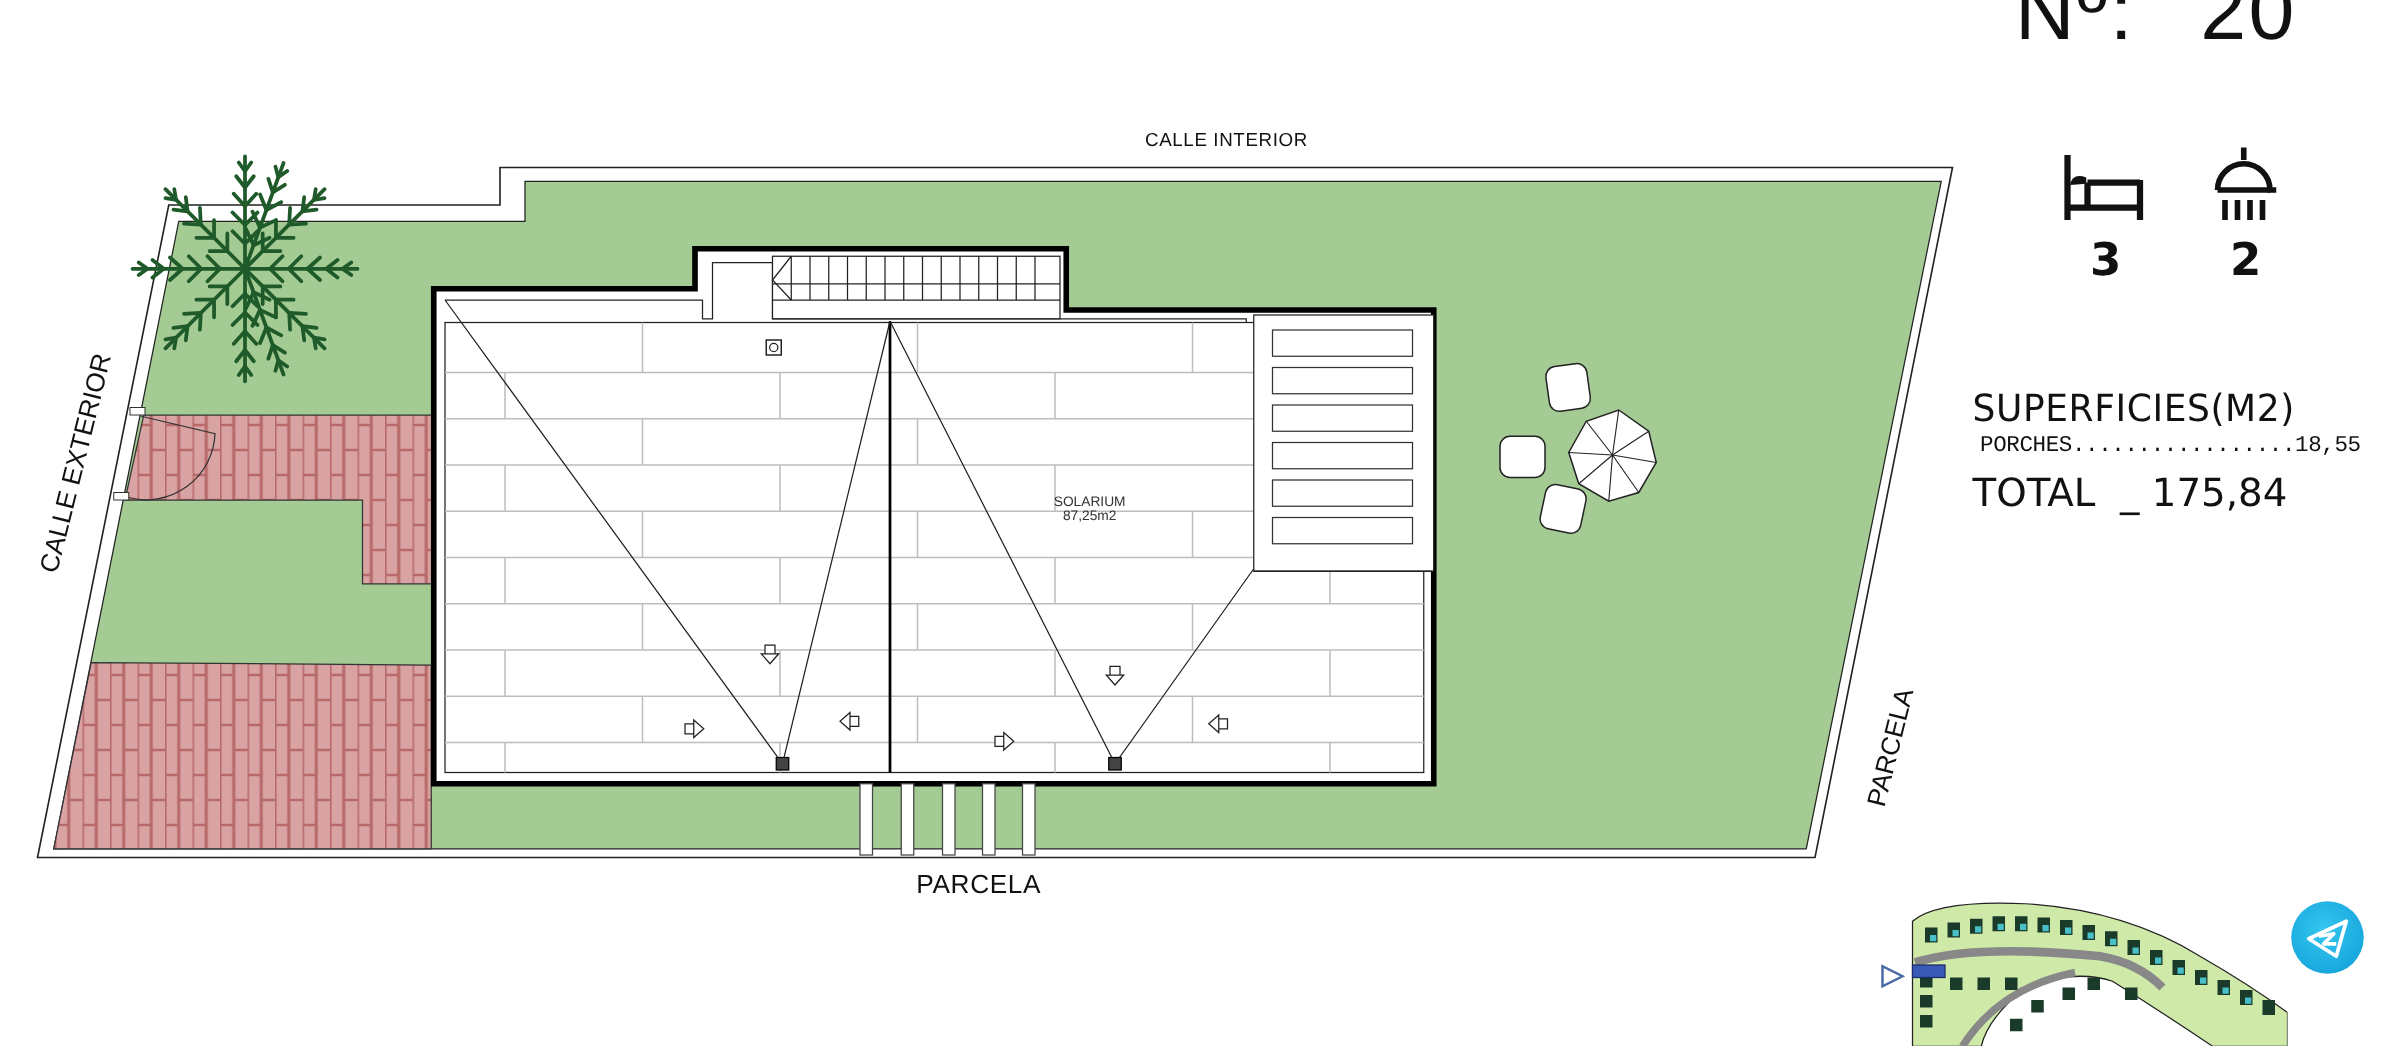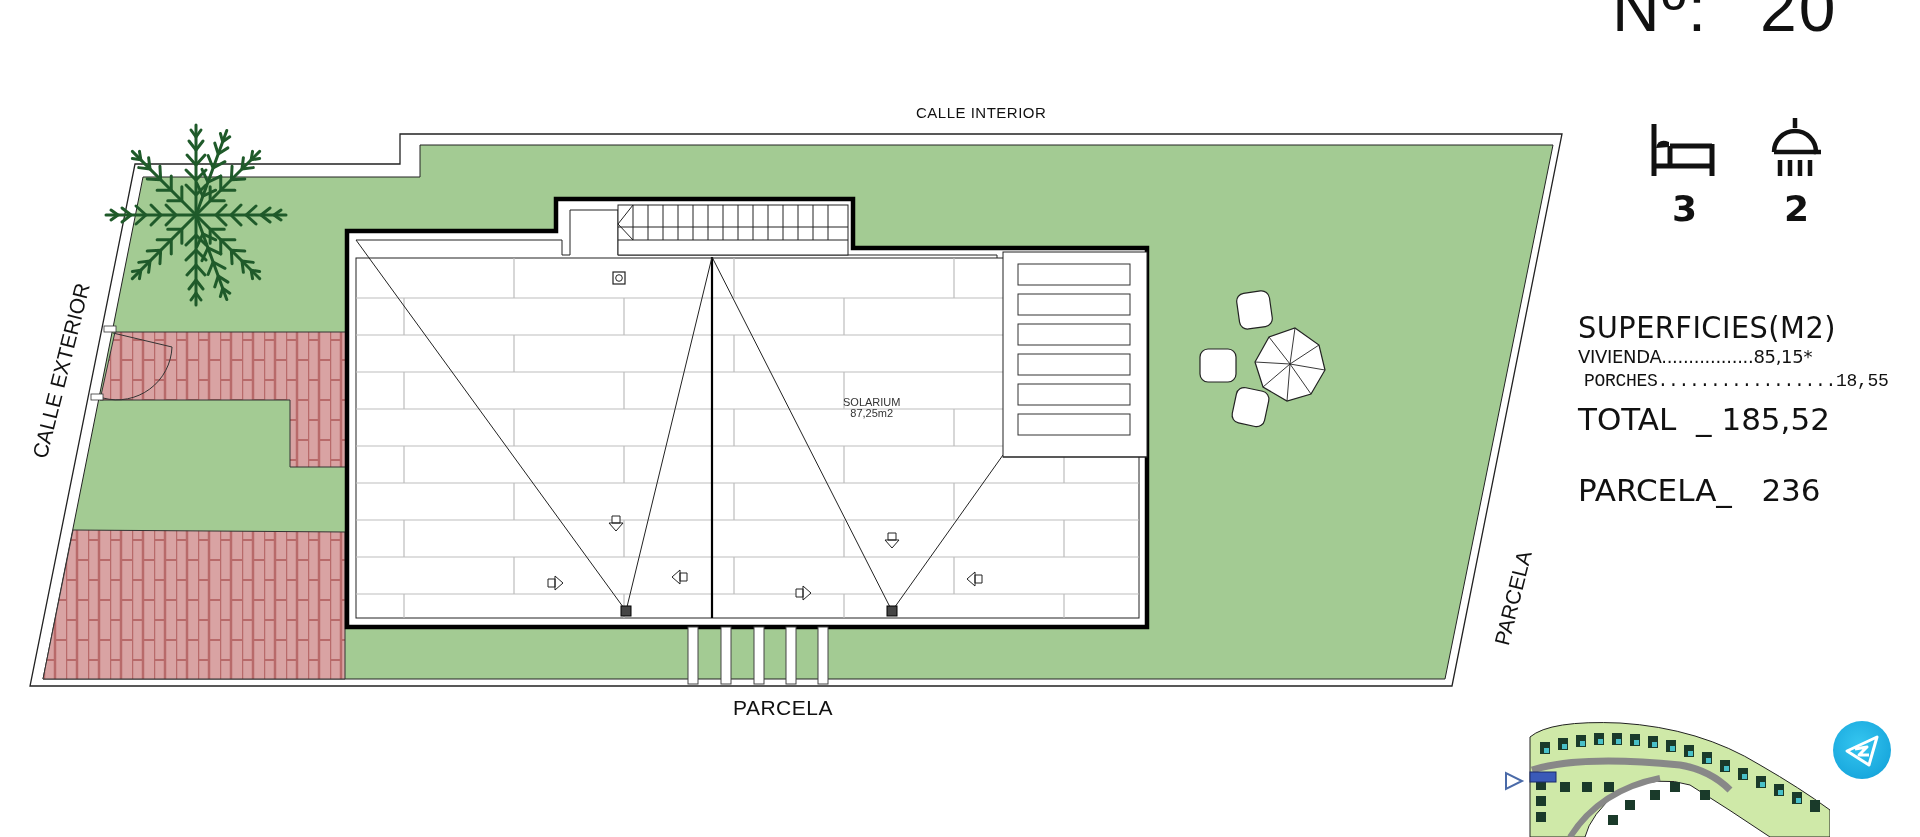--- a/index.html
+++ b/index.html
@@ -242,25 +242,23 @@
     <line x1="12" y1="44" x2="12" y2="60"></line>
     <line x1="22" y1="44" x2="22" y2="60"></line>
     <line x1="32" y1="44" x2="32" y2="60"></line>
     <line x1="42" y1="44" x2="42" y2="60"></line>
   </g>
 </svg>
 <div class="count" style="left:1784px;top:188px">2</div>
 
 <div class="summary">
   <div class="title">SUPERFICIES(M2)</div>
-  <div class="row-sm">VIVIENDA.................85,15*</div>
   <div class="row-sm porches">PORCHES.................18,55</div>
-  <div class="row-lg" style="white-space:pre">TOTAL  _ 185,52</div>
+  <div class="row-lg" style="white-space:pre">TOTAL  _ 175,84</div>
   <div class="gap"></div>
-  <div class="row-lg2" style="white-space:pre">PARCELA_   236</div>
 </div>
 
 <svg class="minimap" viewBox="0 0 330 117">
   <path d="M30,17 Q50,0 120,3 Q200,8 260,45 Q300,68 330,90 L330,117 L270,117 Q230,90 190,65 Q160,55 120,70 Q90,95 85,117 L30,117 Z" fill="#cfe9a8" stroke="#222" stroke-width="1"></path>
   <path d="M32,50 Q80,35 180,45 Q210,50 230,70" fill="none" stroke="#888" stroke-width="7"></path>
   <path d="M70,117 Q100,70 160,58" fill="none" stroke="#888" stroke-width="6"></path>
   <g fill="#1a3a2a">
     <rect x="40" y="22" width="10" height="12"></rect>
       <rect x="58" y="18" width="10" height="12"></rect>
       <rect x="76" y="15" width="10" height="12"></rect>

